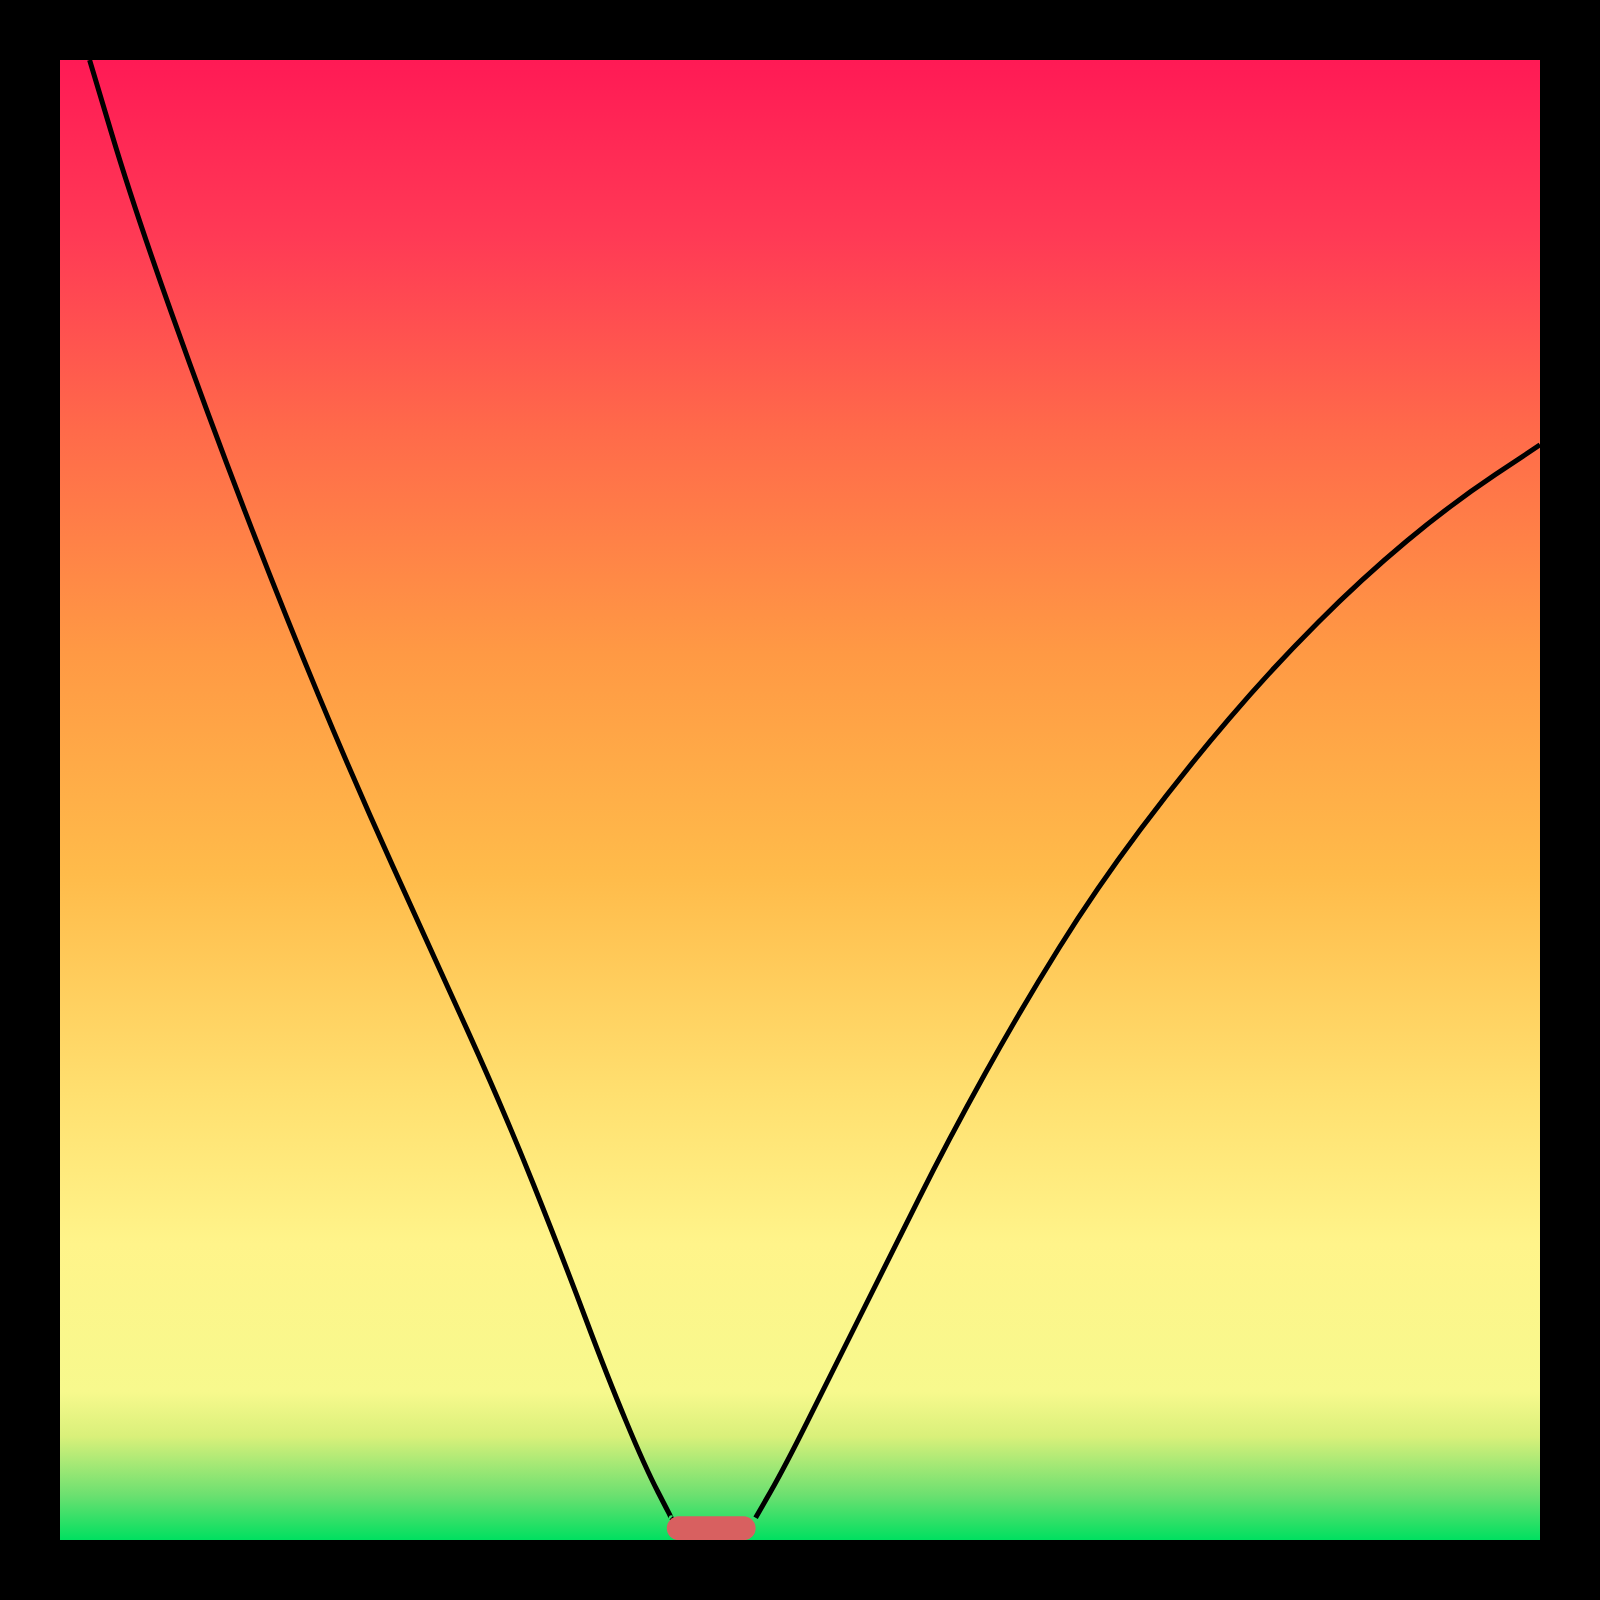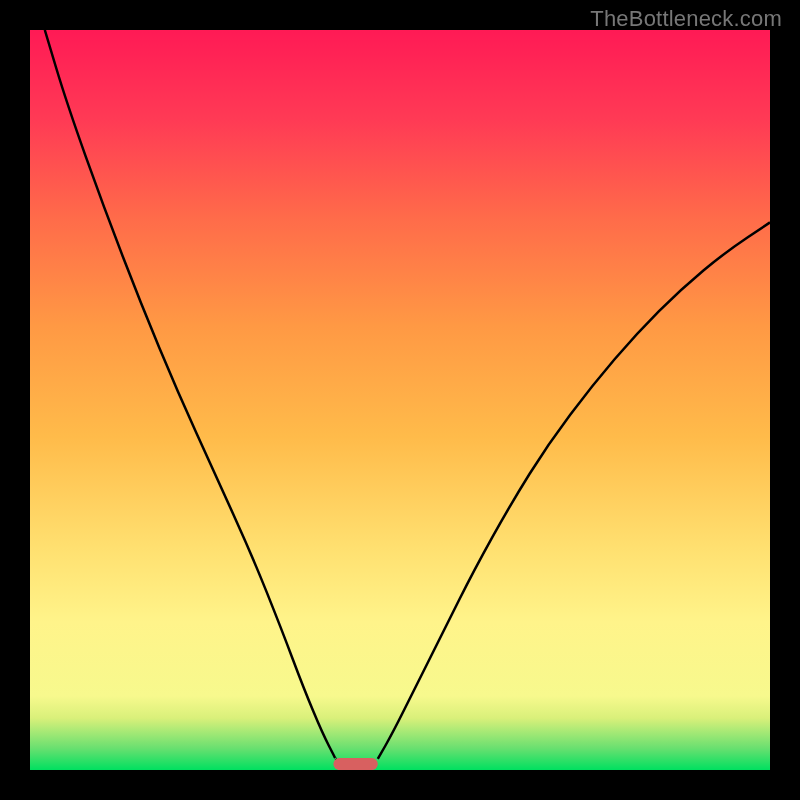--- a/index.html
+++ b/index.html
@@ -37,21 +37,20 @@
     color: #777;
     font-size: 22px;
     font-weight: 400;
     letter-spacing: 0.2px;
   }
 </style>
 </head>
 <body>
 
 <div class="frame">
-  <div class="watermark">TheBottleneck.com</div>
   <div class="plot">
     <svg id="chart-svg" width="740" height="740" viewBox="0 0 740 740">
       <defs>
         <linearGradient id="bg-grad" x1="0" y1="1" x2="0" y2="0">
             <stop offset="0%" stop-color="#00e060"></stop>
             <stop offset="3%" stop-color="#6be070"></stop>
             <stop offset="7%" stop-color="#d9f07a"></stop>
             <stop offset="10%" stop-color="#f7f98d"></stop>
             <stop offset="20%" stop-color="#fff48a"></stop>
             <stop offset="30%" stop-color="#ffe070"></stop>

